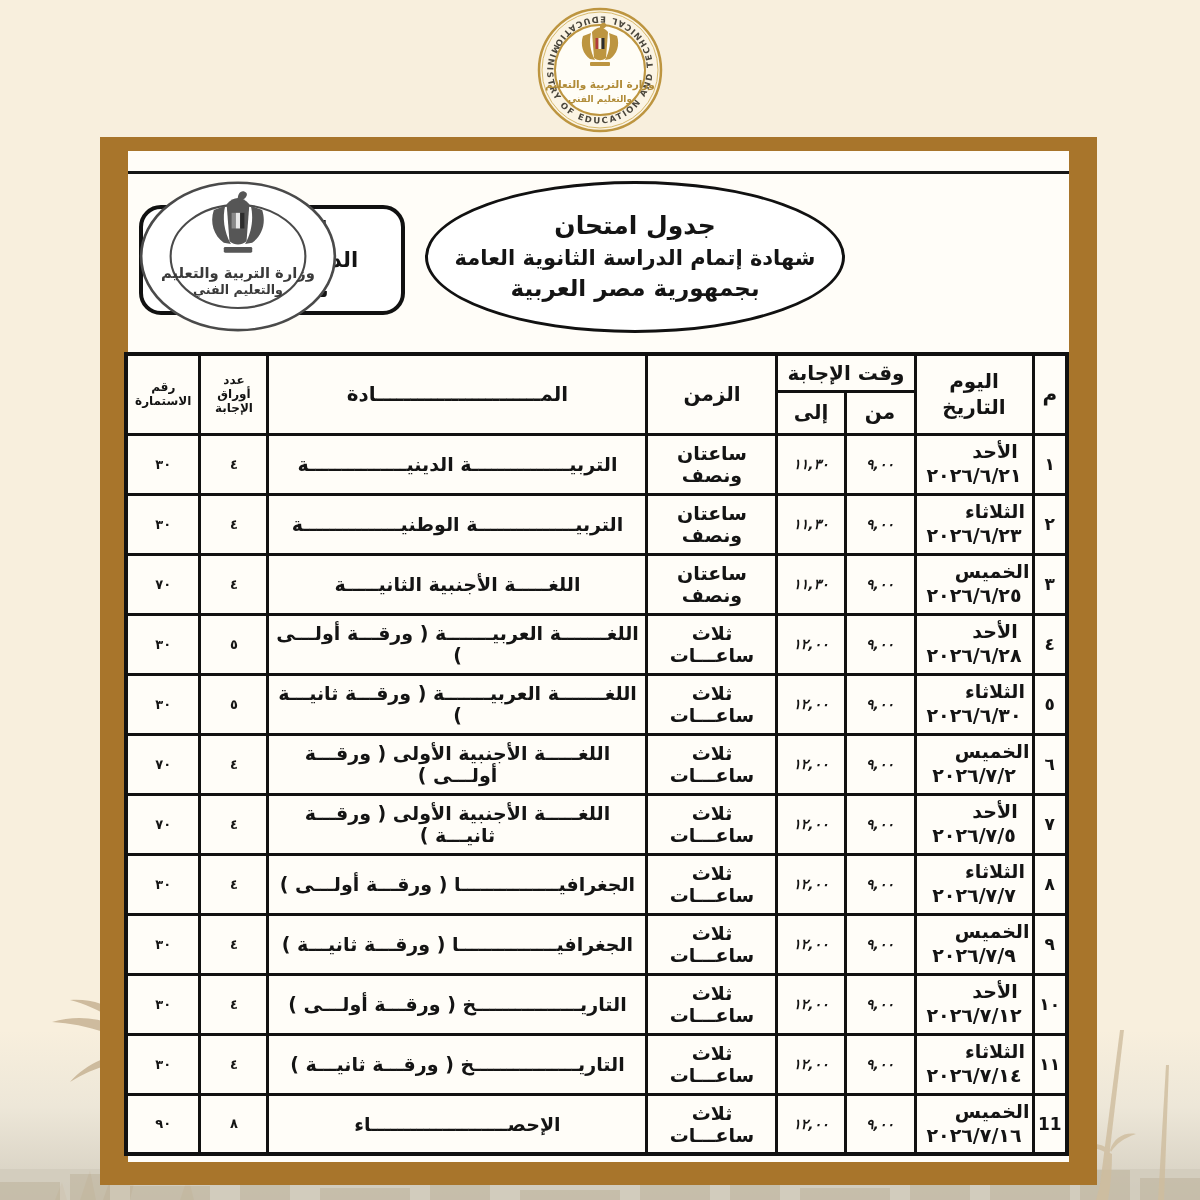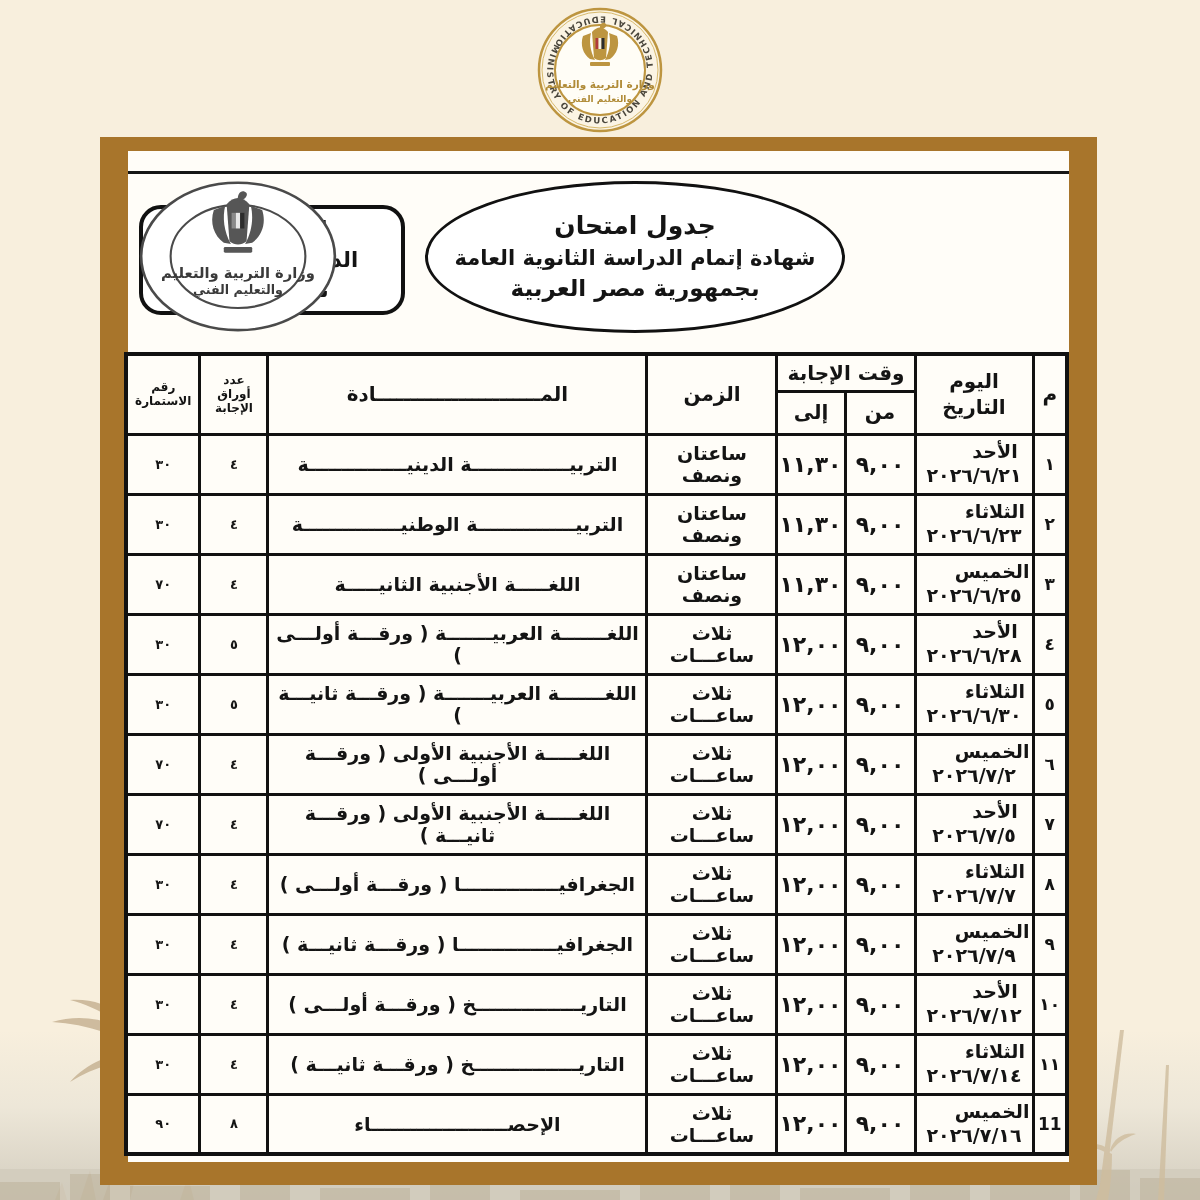--- a/index.html
+++ b/index.html
@@ -45,21 +45,21 @@
   }
   .sched th,.sched td{
     border:3px solid #111;text-align:center;vertical-align:middle;
     font-weight:bold;padding:0 2px;background:#fffdf8;overflow:hidden;
   }
   tr.hrow1{height:37px;} tr.hrow2{height:43px;} tr.drow{height:60px;}
   .sched th{font-size:20px;line-height:1.12;}
   th.small-head div{font-size:12px;line-height:1.18;}
   th.daydate-head div{font-size:20px;line-height:1.3;}
   td.c-num{font-size:17px;}
-  td.c-time{font-size:22px;letter-spacing:1px;}
+  td.c-time{font-size:14px;letter-spacing:1px;font-style:italic;}
   td.c-dur{font-size:19px;}
   td.c-sub{font-size:19px;text-align:center;}
   td.c-cnt{font-size:13px;}
   .day{font-size:19px;line-height:1.2;padding-left:42px;}
   .date{font-size:19px;line-height:1.3;letter-spacing:.5px;}
   
   .logo-top{position:absolute;left:537px;top:6px;width:126px;height:128px;z-index:3;}
   .ring-top{font-size:8.5px;letter-spacing:1.9px;font-weight:bold;fill:#4a463c;}
   .ring-stamp{font-size:11.5px;letter-spacing:2.7px;font-weight:bold;fill:#3a3a3a;}
   .logo-ar-1{font-size:10.5px;font-weight:bold;fill:#b08b37;}

